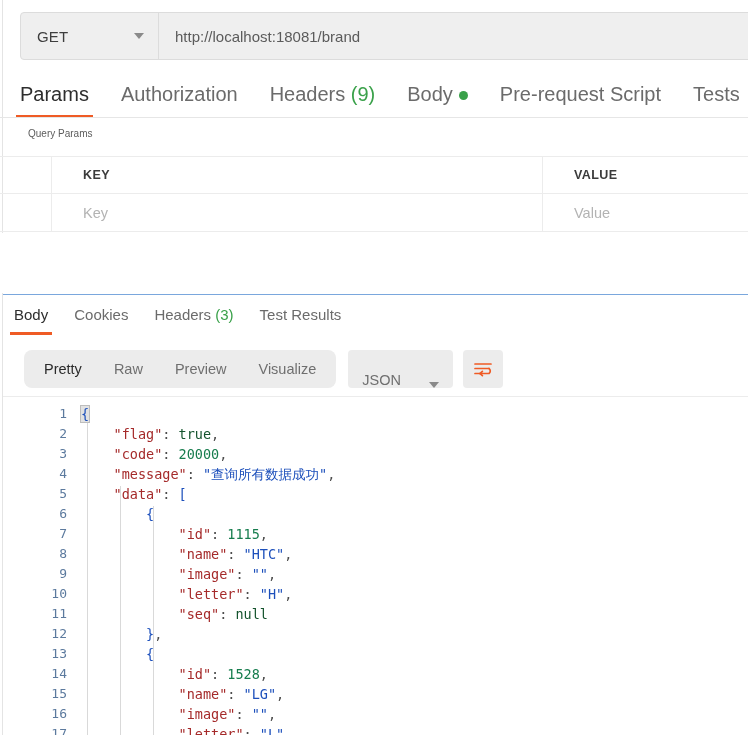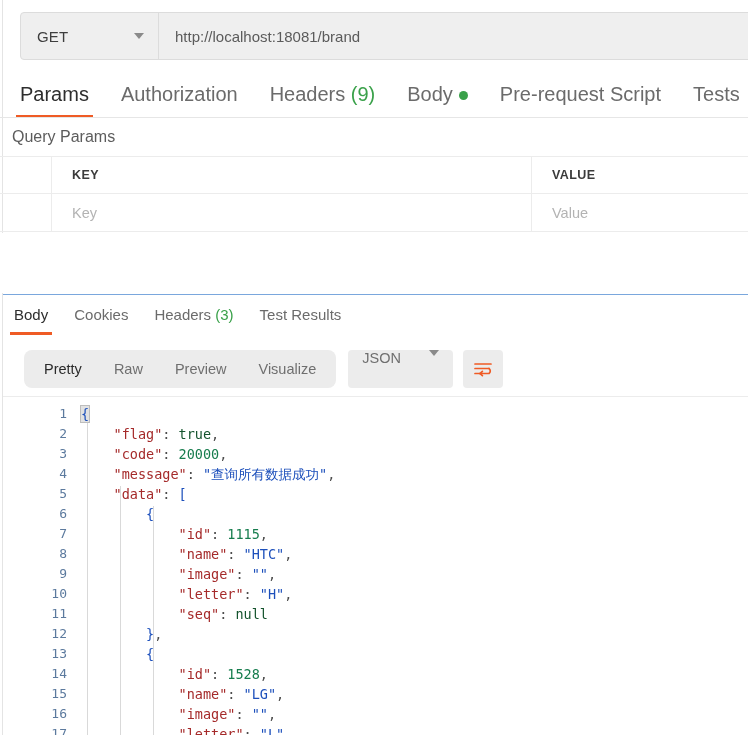--- a/index.html
+++ b/index.html
@@ -39,25 +39,25 @@
   .req-tabs .tab.active::after{content:"";position:absolute;left:-4px;right:-4px;bottom:0;
     height:3px;background:#ef5b25;}
   .cnt{color:#3aa14a;}
   .green-dot{display:inline-block;width:9px;height:9px;border-radius:50%;
     background:#3aa14a;margin-left:6px;vertical-align:1px;}
 
   
   .req-tabs-rule{position:absolute;left:0;top:117px;width:748px;height:1px;background:#e6e6e6;}
 
   
-  .qp-title{position:absolute;left:12px;top:128px;font-size:16px;color:#5c5c5c;}
+  .qp-title{position:absolute;left:28px;top:128px;font-size:10px;color:#5c5c5c;}
 
   .pt{position:absolute;left:0;top:156px;width:748px;}
   .pt-row{display:flex;height:38px;align-items:center;
-    border-top:1px solid #ececec;border-bottom:1px solid #ececec;box-sizing:border-box;}
+    border-top:1px solid #ececec;border-bottom:1px solid #ececec;box-sizing:border-box;gap:11px;}
   .pt-row.second{border-top:0;}
   .pt-check{width:52px;height:100%;border-right:1px solid #ececec;box-sizing:border-box;}
   .pt-key{width:480px;height:100%;display:flex;align-items:center;padding-left:20px;
     border-right:1px solid #ececec;box-sizing:border-box;}
   .pt-val{flex:1;height:100%;display:flex;align-items:center;padding-left:20px;box-sizing:border-box;}
   .th{font-size:12.5px;font-weight:bold;color:#3b3b3b;letter-spacing:.4px;}
   .ph{font-size:14.5px;color:#b3b3b3;}
 
   .pt-blank{position:absolute;left:0;top:233px;width:748px;height:60px;background:#fff;}
 
@@ -71,21 +71,21 @@
   .res-tabs .tab:first-child{margin-left:14px;}
   .res-tabs .tab.active{color:#2e2e2e;}
   .res-tabs .tab.active::after{content:"";position:absolute;left:-4px;right:-4px;bottom:0;
     height:3px;background:#ef5b25;}
 
   
   .viewbar{position:absolute;left:24px;top:350px;display:flex;align-items:center;}
   .segmented{display:flex;align-items:center;background:#ececec;border-radius:8px;height:38px;padding:0 4px;}
   .seg{font-size:14.5px;color:#6f6f6f;padding:0 16px;line-height:38px;cursor:pointer;border-radius:3px;}
   .seg.active{color:#2b2b2b;}
-  .fmt-select{display:flex;align-items:flex-start;gap:28px;background:#ececec;border-radius:4px;
+  .fmt-select{display:flex;align-items:flex-end;gap:28px;background:#ececec;border-radius:4px;
     height:38px;padding:0 14px;margin-left:12px;cursor:pointer;}
   .fmt-label{font-size:14.5px;color:#6f6f6f;}
   .wrapbtn{width:40px;height:38px;background:#ececec;border-radius:4px;margin-left:10px;
     display:flex;align-items:center;justify-content:center;cursor:pointer;}
 
   
   .code{position:absolute;left:3px;top:396px;width:745px;height:339px;overflow:hidden;background:#fff;}
   .code-rule{position:absolute;left:0;top:0;width:745px;height:1px;background:#ececec;}
   .codeline{position:relative;height:20px;line-height:20px;
     font-family:"DejaVu Sans Mono","Liberation Mono",monospace;font-size:13.5px;white-space:pre;}

